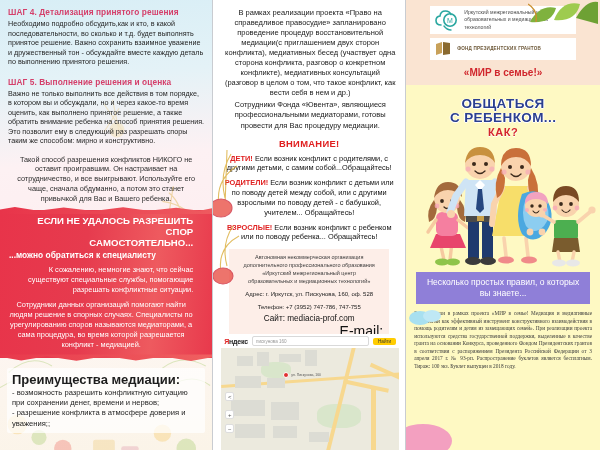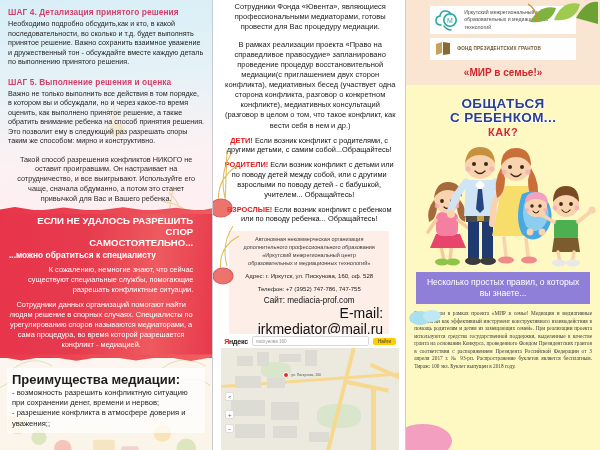--- a/index.html
+++ b/index.html
@@ -207,23 +207,24 @@
 
     <svg style="position:absolute;left:-4px;top:150px;width:34px;height:150px;opacity:.75" viewBox="0 0 34 150">
       <g stroke="#d8a82e" stroke-width="1.1" fill="none">
         <path d="M22 4 q-12 20 -6 44 M28 16 q-22 14 -18 40 M18 0 l-2 56"></path>
         <ellipse cx="12" cy="58" rx="11" ry="9" fill="#e8463c" stroke="#c23"></ellipse>
         <path d="M24 76 q-12 18 -6 40 M30 86 q-22 12 -18 36"></path>
         <ellipse cx="14" cy="126" rx="10" ry="8" fill="#e8463c" stroke="#c23"></ellipse>
       </g>
     </svg>
 
+    <div class="mid-intro">В рамках реализации проекта «Право на справедливое правосудие» запланировано проведение процедур восстановительной медиации(с приглашением двух сторон конфликта), медиативных бесед (участвует одна сторона конфликта, разговор о конкретном конфликте), медиативных консультаций (разговор в целом о том, что такое конфликт, как вести себя в нем и др.)</div>
     <div class="mid-intro" style="padding-top:2px">Сотрудники Фонда «Ювента», являющиеся профессиональными медиаторами, готовы провести для Вас процедуру медиации.</div>
-    <div class="mid-intro">В рамках реализации проекта «Право на справедливое правосудие» запланировано проведение процедур восстановительной медиации(с приглашением двух сторон конфликта), медиативных бесед (участвует одна сторона конфликта, разговор о конкретном конфликте), медиативных консультаций (разговор в целом о том, что такое конфликт, как вести себя в нем и др.)</div>
-
+
+    <div class="attention">ВНИМАНИЕ!</div>
 
     <div class="addr-row">
       <span class="lead">ДЕТИ!</span>
       <span>Если возник конфликт с родителями, с другими детьми, с самим собой...Обращайтесь!</span>
     </div>
     <div class="addr-row">
       <span class="lead">РОДИТЕЛИ!</span>
       <span>Если возник конфликт с детьми или по поводу детей между собой, или с другими взрослыми по поводу детей - с бабушкой, учителем... Обращайтесь!</span>
     </div>
     <div class="addr-row">

